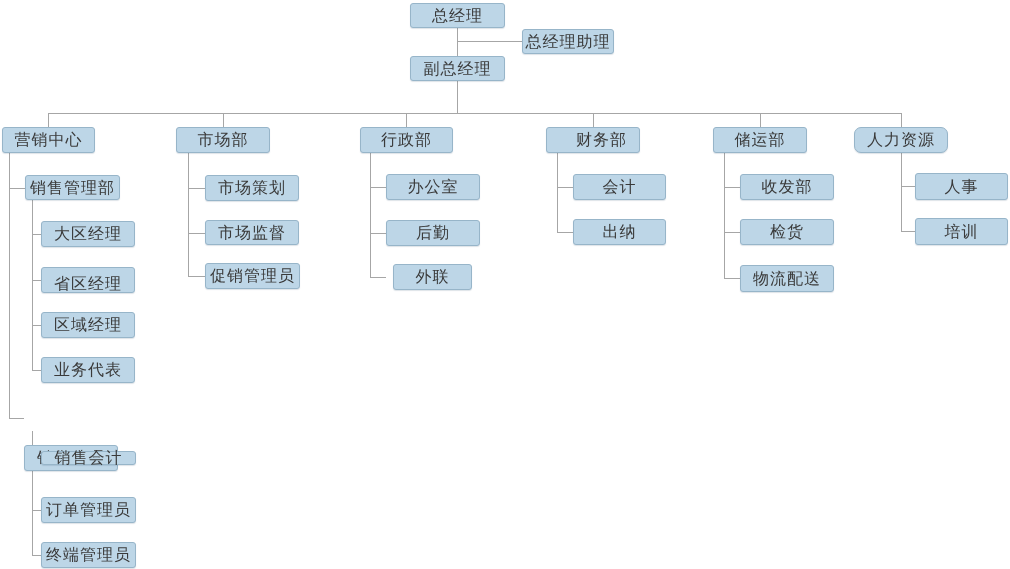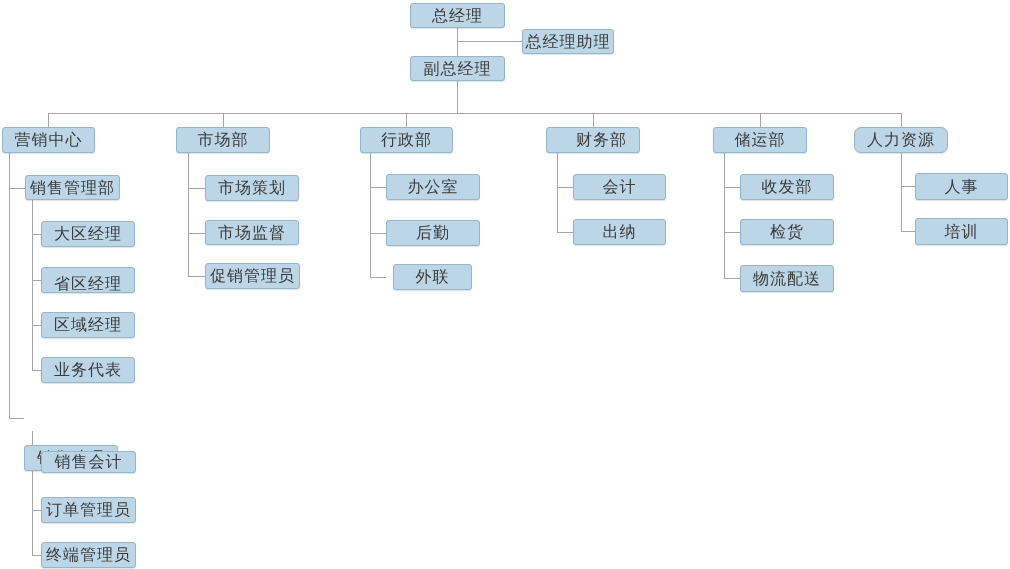--- a/index.html
+++ b/index.html
@@ -125,21 +125,21 @@
       </div>
       <div class="org-node" style="left: 41px; top: 312px; width: 94px; height: 26px;">
         <span>区域经理</span>
       </div>
       <div class="org-node" style="left: 41px; top: 357px; width: 94px; height: 26px;">
         <span>业务代表</span>
       </div>
       <div class="org-node" style="left: 24px; top: 405px; width: 94px; height: 26px; margin-top: 40px;">
         <span>销售助理</span>
       </div>
-      <div class="org-node" style="left: 41px; top: 451px; width: 95px; height: 22px;">
+      <div class="org-node" style="left: 41px; top: 451px; width: 95px; height: 14px;">
         <span>销售会计</span>
       </div>
       <div class="org-node" style="left: 41px; top: 497px; width: 95px; height: 26px;">
         <span>订单管理员</span>
       </div>
       <div class="org-node" style="left: 41px; top: 542px; width: 95px; height: 26px;">
         <span>终端管理员</span>
       </div>
       <div class="org-node" style="left: 205px; top: 175px; width: 94px; height: 26px;">
         <span>市场策划</span>

